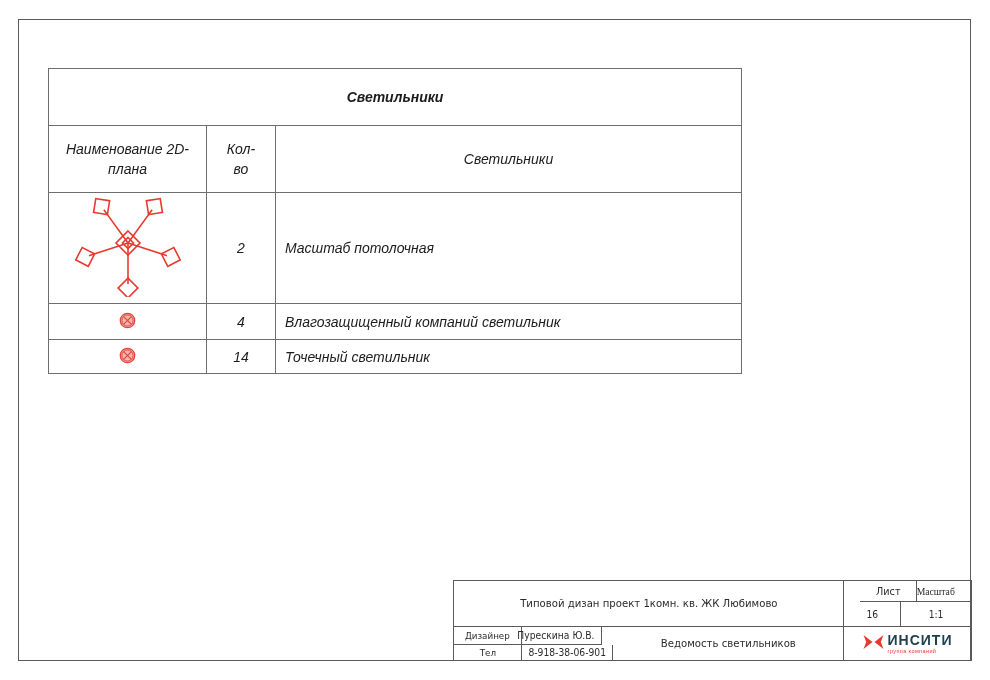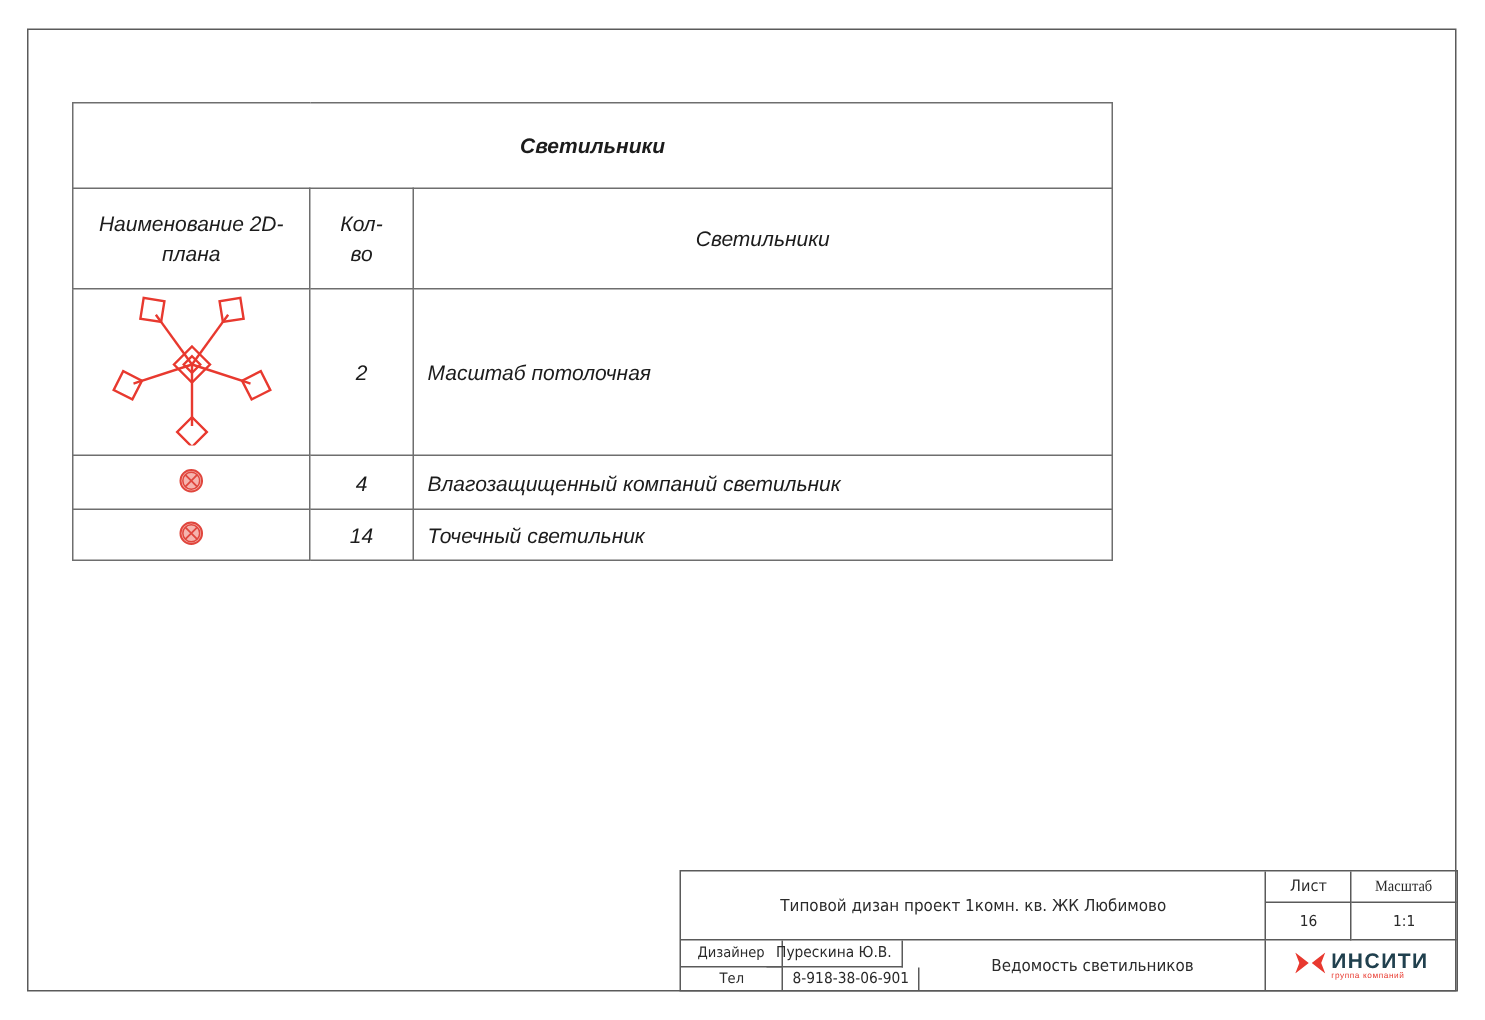--- a/index.html
+++ b/index.html
@@ -122,21 +122,21 @@
     <td class="t-qty">14</td>
     <td class="t-name">Точечный светильник</td>
   </tr>
 </tbody>
   </table>
 
 <div class="title-block">
   <div class="tb-cell br bb tb-big" style="left:0;top:0;width:390px;height:46px;">
     <span>Типовой дизан проект 1комн. кв. ЖК Любимово</span>
   </div>
-  <div class="tb-cell br bb tb-hdr" style="left:390px;top:0;width:57px;height:21px;">
+  <div class="tb-cell br bb tb-hdr" style="left:406px;top:0;width:57px;height:21px;">
     <span>Лист</span>
   </div>
   <div class="tb-cell bb tb-hdr" style="left:447px;top:0;width:70px;height:21px;font-family:Liberation Serif, serif;">
     <span>Масштаб</span>
   </div>
   <div class="tb-cell br bb tb-val" style="left:390px;top:21px;width:57px;height:25px;">
     <span>16</span>
   </div>
   <div class="tb-cell bb tb-val" style="left:447px;top:21px;width:70px;height:25px;">
     <span>1:1</span>

